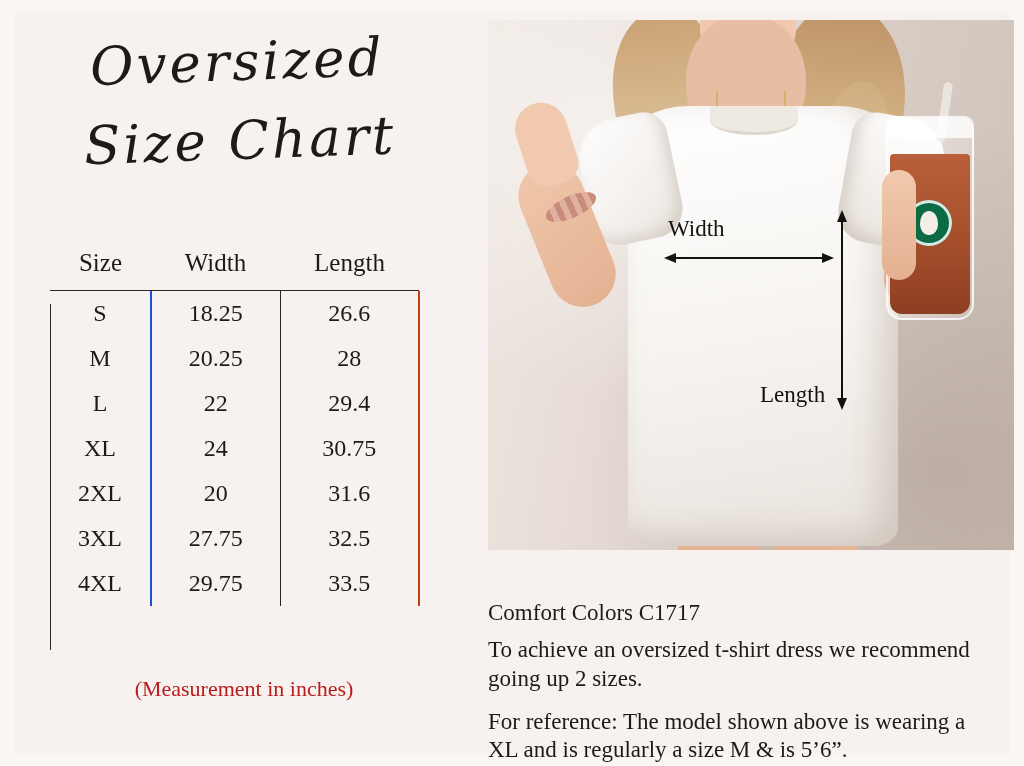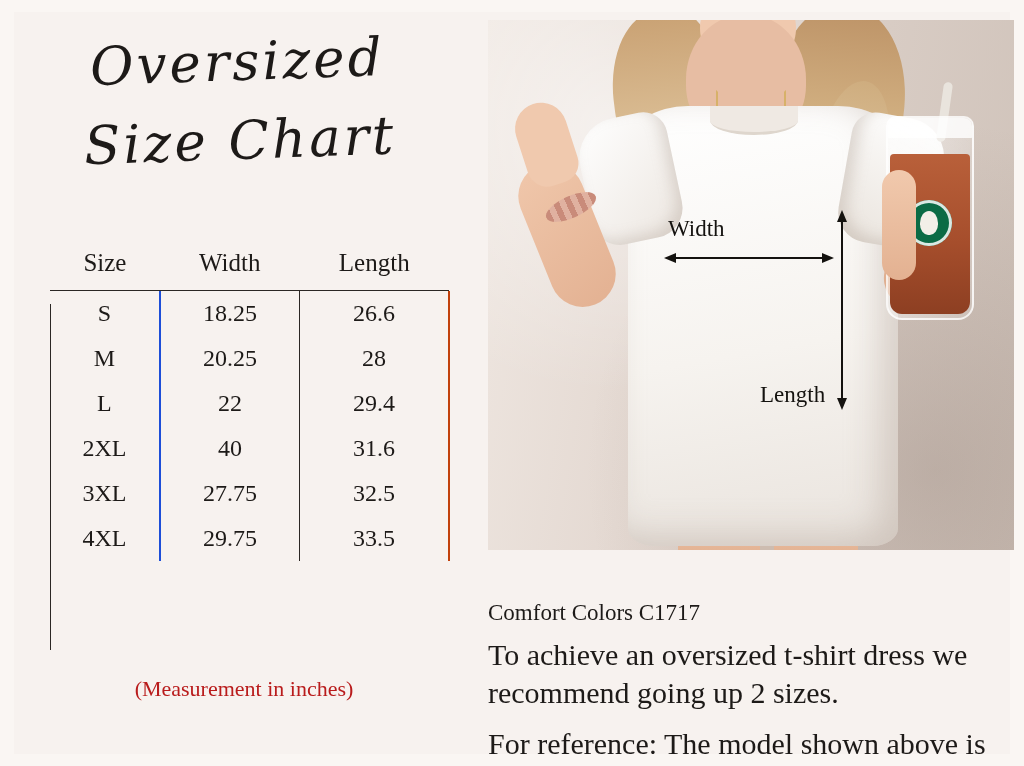--- a/index.html
+++ b/index.html
@@ -62,21 +62,21 @@
     transform: rotate(-2deg);
     margin-top: 26px;
     margin-left: 0px;
   }
 
   
   .size-table {
     position: absolute;
     left: 36px;
     top: 236px;
-    width: 400px;
+    width: 370px;
     border-collapse: collapse;
   }
   .size-table th {
     font-family: "Liberation Serif", serif;
     font-weight: 400;
     font-size: 25px;
     color: #1d1a18;
     padding-bottom: 12px;
     text-align: center;
   }
@@ -456,21 +456,21 @@
     top: 588px;
     width: 510px;
     color: #1d1a18;
     font-family: "Liberation Serif", serif;
   }
   .notes .brand {
     font-size: 23px;
     margin-bottom: 10px;
   }
   .notes .para {
-    font-size: 30px;
+    font-size: 23px;
     line-height: 1.25;
     margin-bottom: 14px;
   }
   .notes .para.last {
     margin-bottom: 0;
   }
 </style>
 </head>
 <body>
 
@@ -509,22 +509,27 @@
             <td class="cell c-size">M</td>
             <td class="cell c-w">20.25</td>
             <td class="cell c-l">28</td>
           </tr>
           <tr>
             <td class="cell c-size">L</td>
             <td class="cell c-w">22</td>
             <td class="cell c-l">29.4</td>
           </tr>
           <tr>
+            <td class="cell c-size">XL</td>
+            <td class="cell c-w">24</td>
+            <td class="cell c-l">30.75</td>
+          </tr>
+          <tr>
             <td class="cell c-size">2XL</td>
-            <td class="cell c-w">40</td>
+            <td class="cell c-w">20</td>
             <td class="cell c-l">31.6</td>
           </tr>
           <tr>
             <td class="cell c-size">3XL</td>
             <td class="cell c-w">27.75</td>
             <td class="cell c-l">32.5</td>
           </tr>
           <tr>
             <td class="cell c-size">4XL</td>
             <td class="cell c-w">29.75</td>

